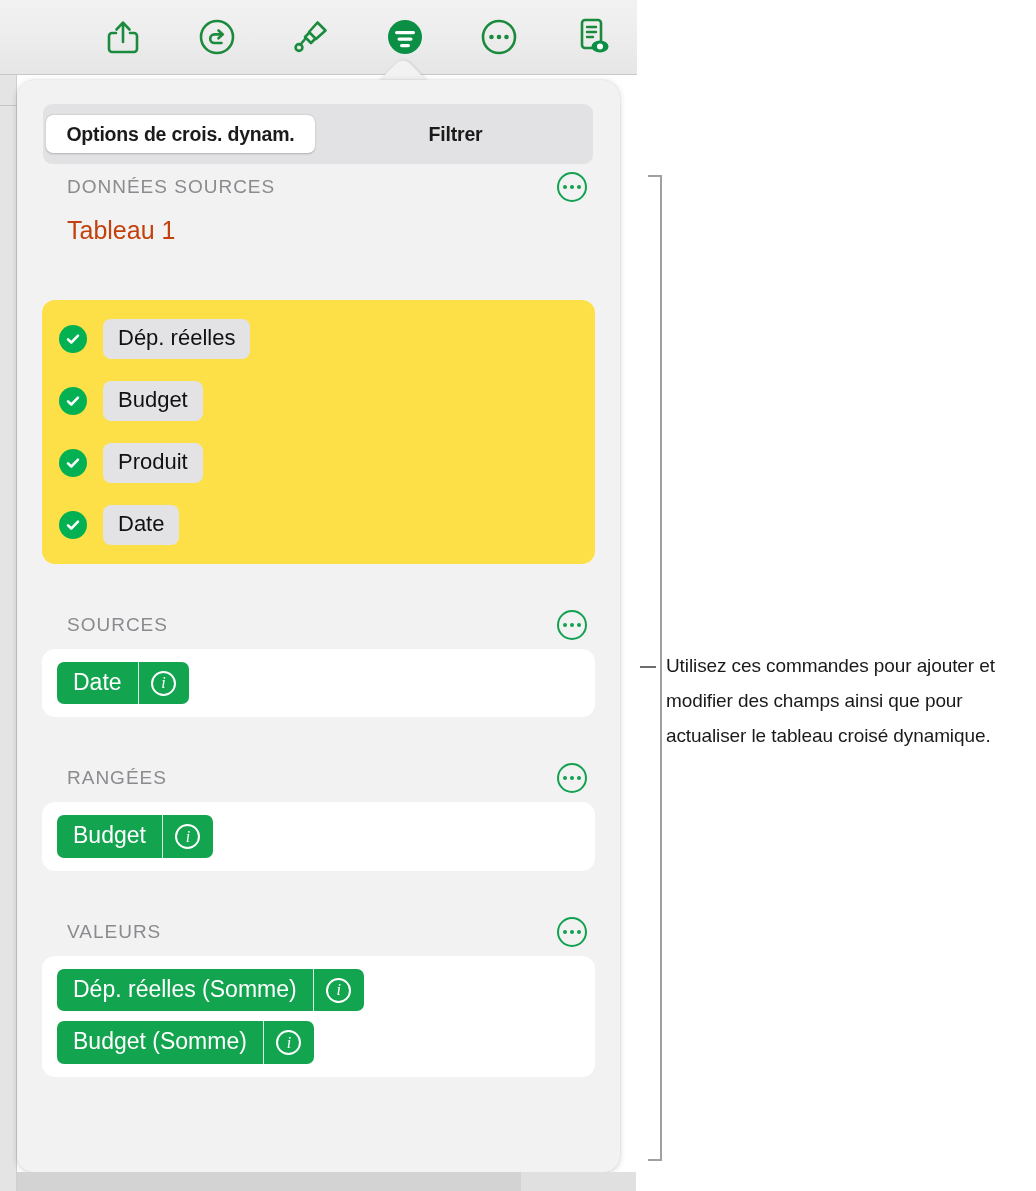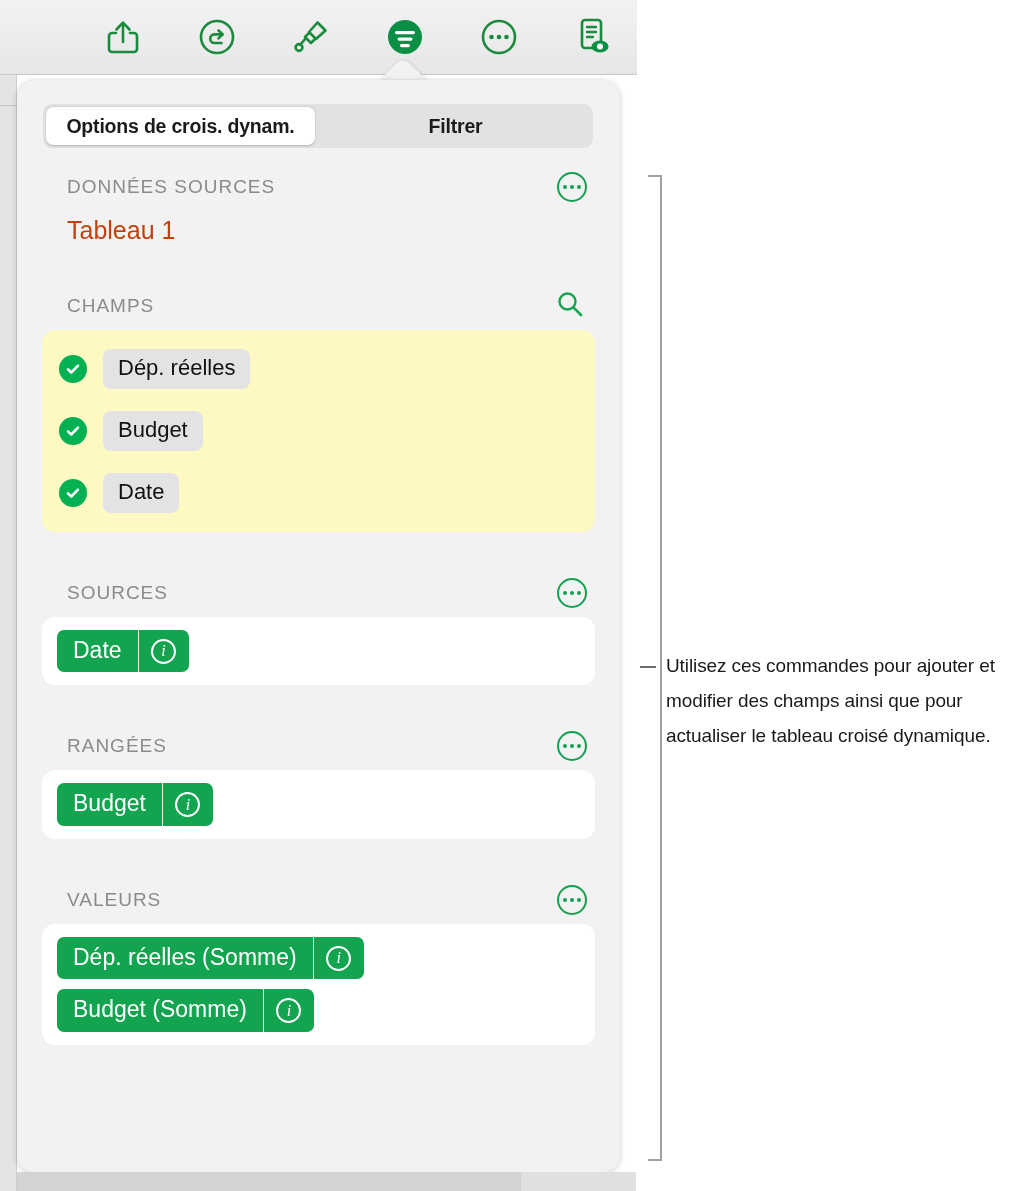--- a/index.html
+++ b/index.html
@@ -50,21 +50,21 @@
     overflow:hidden;
   }
   #popover-tail:after{
     content:"";position:absolute;left:8px;top:8px;width:40px;height:40px;
     background:#f2f2f2;border-radius:9px;transform:rotate(45deg);
     box-shadow:0 -1px 3px rgba(0,0,0,.10);
   }
 
   
   #segmented{
-    position:absolute;left:26px;top:24px;width:550px;height:44px;
+    position:absolute;left:26px;top:24px;width:550px;height:60px;
     background:#e2e2e4;border-radius:9px;display:flex;align-items:center;
   }
   .seg{
     flex:1;height:38px;margin:3px;display:flex;align-items:center;justify-content:center;
     font-size:19.5px;color:#1b1b1b;border-radius:7px;letter-spacing:-0.2px;font-weight:bold;
   }
   .seg.selected{
     background:#ffffff;box-shadow:0 .5px 2px rgba(0,0,0,.22),0 0 .5px rgba(0,0,0,.14);
     font-weight:bold;
   }
@@ -73,21 +73,21 @@
   #panel-body{position:absolute;left:0;top:80px;width:603px;height:1012px;}
 
   .sec-header{
     display:flex;align-items:center;justify-content:space-between;
     padding:0 33px 0 50px;height:30px;gap:20px;
   }
   .sec-title{
     font-size:19px;color:#8b8b8f;letter-spacing:1.0px;
   }
   .group-card{
-    margin:0 25px;background:#fef9c3;border-radius:13px;
+    margin:0 25px;background:#fde047;border-radius:13px;
   }
 
   
   .ellipsis-btn{
     width:30px;height:30px;border:2px solid #12a150;border-radius:50%;
     display:flex;align-items:center;justify-content:center;gap:3px;
     box-sizing:border-box;
   }
   .ellipsis-btn i{width:4px;height:4px;border-radius:50%;background:#12a150;display:block;}
 
@@ -246,31 +246,20 @@
         <i></i>
         <i></i>
       </div>
     </div>
     <div style="padding:14px 0 0 50px;">
       <span style="font-size:25px;color:#c2410c;">Tableau 1</span>
     </div>
 
     <div class="spacer-lg"></div>
 
-    <div class="sec-header">
-      <div class="sec-title">CHAMPS</div>
-      <div style="padding-right:2px;">
-        <span>
-          <svg width="30" height="30" viewBox="0 0 30 30">
-            <circle cx="12.5" cy="12.5" r="8" fill="none" stroke="#17a44f" stroke-width="2.4"></circle>
-            <path d="M18.6 18.6 L26 26" stroke="#17a44f" stroke-width="2.6" stroke-linecap="round"></path>
-          </svg>
-        </span>
-      </div>
-    </div>
 
     <div class="group-card" style="margin-top:9px;padding:8px 0;">
 
       <div class="field-row">
         <div class="cbox on">
           <svg width="18" height="18" viewBox="0 0 18 18">
             <path d="M4 9.3 L7.3 12.5 L14 5.7" fill="none" stroke="#fff" stroke-width="2.5" stroke-linecap="round" stroke-linejoin="round"></path>
           </svg>
         </div>
         <div class="field-chip">Dép. réelles</div>
@@ -278,28 +267,36 @@
 
       <div class="field-row">
         <div class="cbox on">
           <svg width="18" height="18" viewBox="0 0 18 18">
             <path d="M4 9.3 L7.3 12.5 L14 5.7" fill="none" stroke="#fff" stroke-width="2.5" stroke-linecap="round" stroke-linejoin="round"></path>
           </svg>
         </div>
         <div class="field-chip">Budget</div>
       </div>
 
-
-
       <div class="field-row">
         <div class="cbox on">
           <svg width="18" height="18" viewBox="0 0 18 18">
             <path d="M4 9.3 L7.3 12.5 L14 5.7" fill="none" stroke="#fff" stroke-width="2.5" stroke-linecap="round" stroke-linejoin="round"></path>
           </svg>
         </div>
+        <div class="field-chip">Produit</div>
+      </div>
+
+
+      <div class="field-row">
+        <div class="cbox on">
+          <svg width="18" height="18" viewBox="0 0 18 18">
+            <path d="M4 9.3 L7.3 12.5 L14 5.7" fill="none" stroke="#fff" stroke-width="2.5" stroke-linecap="round" stroke-linejoin="round"></path>
+          </svg>
+        </div>
         <div class="field-chip">Date</div>
       </div>
 
     </div>
 
     <div class="spacer-lg"></div>
 
     <div class="sec-header">
       <div class="sec-title">SOURCES</div>
       <div class="ellipsis-btn">

